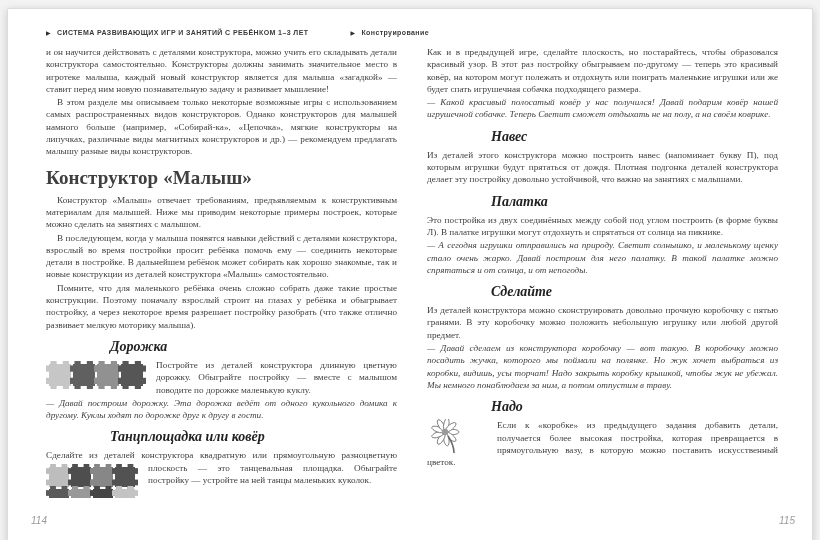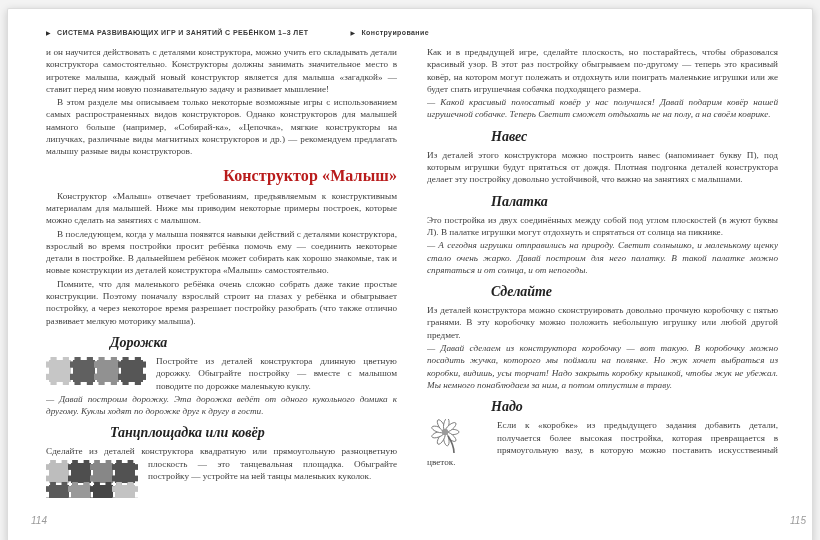--- a/index.html
+++ b/index.html
@@ -32,38 +32,37 @@
   .col { width: 358px; overflow: hidden; height: 452px; }
   .col p {
     margin: 0 0 1px 0;
     font-size: 9.2px; line-height: 12.3px;
     color: #3f3f3f; text-align: justify;
   }
   .col p.ind { text-indent: 11px; }
   .dialogue { font-style: italic; color: #454545; }
   h1.section-title {
     margin: 9px 0 5px 0;
-    font-size: 16px; color: #b91c1c; font-weight: bold;
+    font-size: 19px; color: #404040; font-weight: bold;
     letter-spacing: 0.1px;
-    text-align: right;
   }
   h2.sub-title {
     margin: 8px 0 4px 64px;
     font-size: 14px; color: #222; font-weight: bold; font-style: italic;
   }
   .illo-left { float: left; margin: 2px 10px 2px 0; }
   .illo-left svg { display: block; }
   .vase-illo { float: left; margin: 0 12px 2px 0; width: 58px; }
   .vase-illo .flower { display: block; margin-left: 2px; }
   .page-number {
     position: absolute; bottom: 26px;
     font-size: 10px; font-style: italic; color: #9a9a9a;
   }
   .page-number.left { left: 23px; }
-  .page-number.right { right: 6px; }
+  .page-number.right { right: 17px; }
 </style>
 </head>
 <body>
 
 <div class="canvas">
   <div class="spread">
 
     <div class="running-header">
       <span class="marker">▶</span>
       <span>СИСТЕМА РАЗВИВАЮЩИХ ИГР И ЗАНЯТИЙ С РЕБЁНКОМ 1–3 ЛЕТ</span>
@@ -251,21 +250,21 @@
       </div>
 
       <div class="col">
         <p>Как и в предыдущей игре, сделайте плоскость, но постарайтесь, чтобы образовался красивый узор. В этот раз постройку обыгрываем по-другому — теперь это красивый ковёр, на котором могут полежать и отдохнуть или поиграть маленькие игрушки или же будет спать игрушечная собачка подходящего размера.</p>
         <p class="dialogue">— Какой красивый полосатый ковёр у нас получился! Давай подарим ковёр нашей игрушечной собачке. Теперь Светит сможет отдыхать не на полу, а на своём коврике.</p>
 
         <h2 class="sub-title">Навес</h2>
         <p>Из деталей этого конструктора можно построить навес (напоминает букву П), под которым игрушки будут прятаться от дождя. Плотная подгонка деталей конструктора делает эту постройку довольно устойчивой, что важно на занятиях с малышами.</p>
 
         <h2 class="sub-title">Палатка</h2>
-        <p>Это постройка из двух соединённых между собой под углом плоскостей (в жуют буквы Л). В палатке игрушки могут отдохнуть и спрятаться от солнца на пикнике.</p>
+        <p>Это постройка из двух соединённых между собой под углом построить (в форме буквы Л). В палатке игрушки могут отдохнуть и спрятаться от солнца на пикнике.</p>
         <p class="dialogue">— А сегодня игрушки отправились на природу. Светит солнышко, и маленькому щенку стало очень жарко. Давай построим для него палатку. В такой палатке можно спрятаться и от солнца, и от непогоды.</p>
 
         <h2 class="sub-title">Сделайте</h2>
         <p>Из деталей конструктора можно сконструировать довольно прочную коробочку с пятью гранями. В эту коробочку можно положить небольшую игрушку или любой другой предмет.</p>
         <p class="dialogue">— Давай сделаем из конструктора коробочку — вот такую. В коробочку можно посадить жучка, которого мы поймали на полянке. Но жук хочет выбраться из коробки, видишь, усы торчат! Надо закрыть коробку крышкой, чтобы жук не убежал. Мы немного понаблюдаем за ним, а потом отпустим в траву.</p>
 
         <h2 class="sub-title">Надо</h2>
         <p>
           <span class="vase-illo">
             <svg class="flower" width="40" height="34" viewBox="0 0 40 34">

